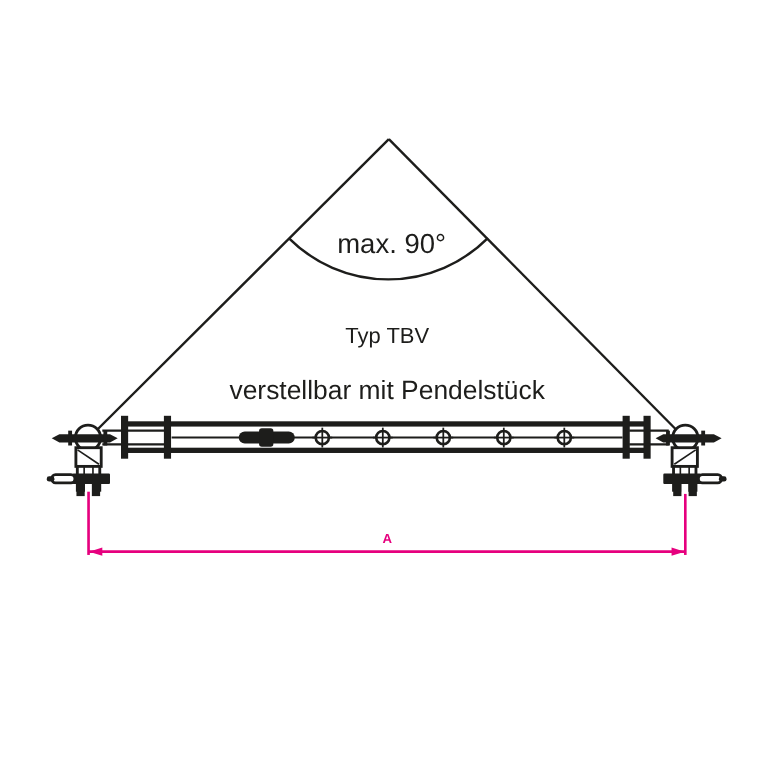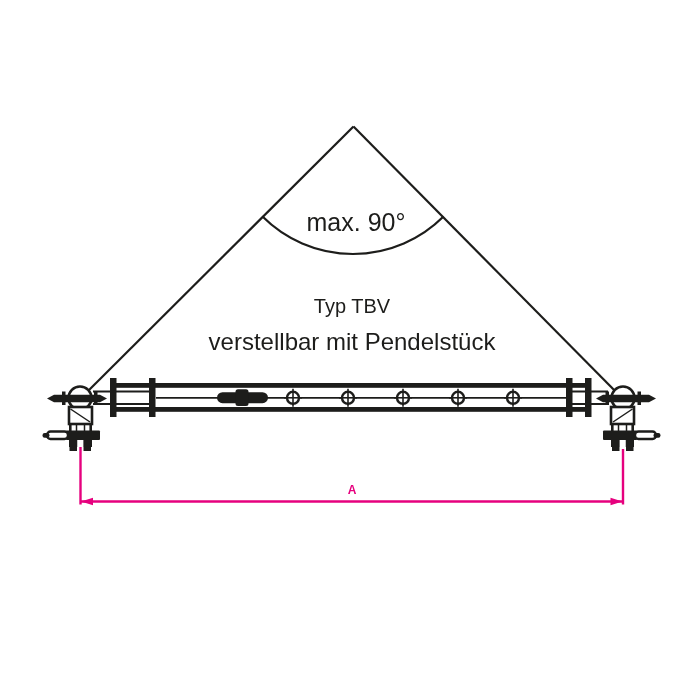--- a/index.html
+++ b/index.html
@@ -32,21 +32,21 @@
     top: 210px;
     font-size: 25px;
   }
   .type-label {
     left: 352px;
     top: 296px;
     font-size: 20px;
   }
   .subtitle-label {
     left: 352px;
-    top: 330px;
+    top: 344px;
     font-size: 24px;
   }
   .dim-label {
     left: 352px;
     top: 484px;
     font-size: 12px;
     font-weight: bold;
     color: #e6007e;
   }
 </style>

